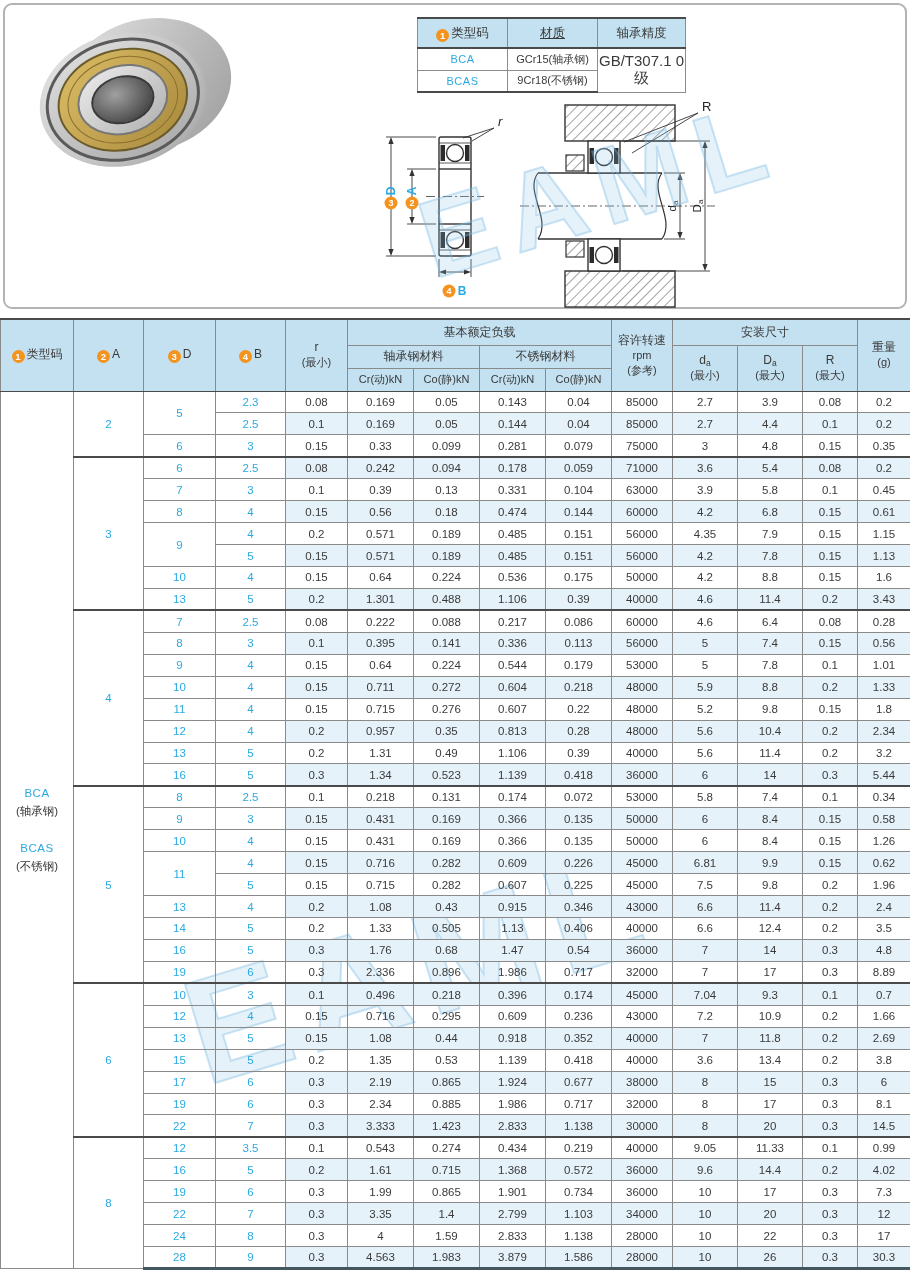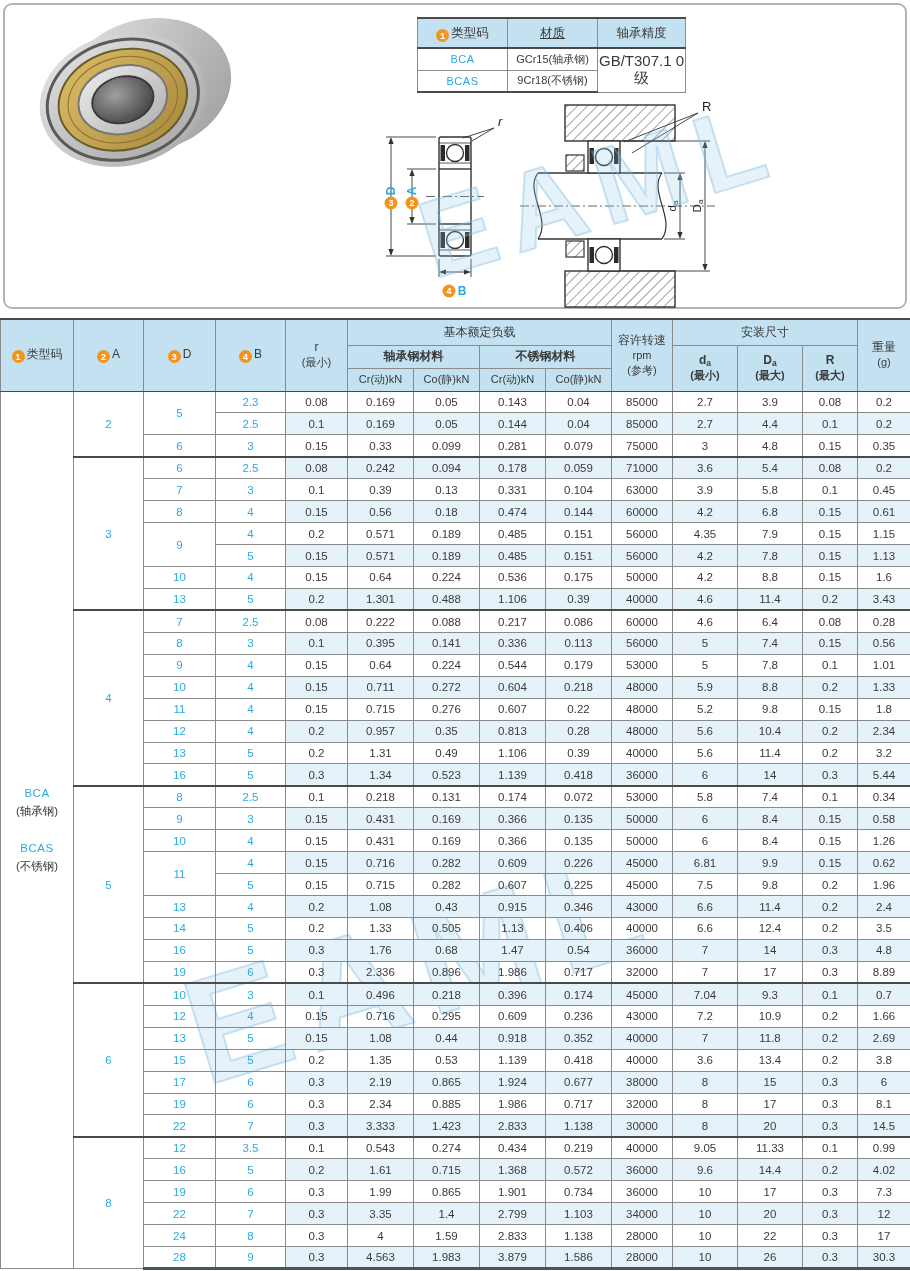--- a/index.html
+++ b/index.html
@@ -56,21 +56,21 @@
   .wm1 { left:410px; top:120px; font-size:110px; }
   .wm2 { left:180px; top:880px; }
 
   
   .data-table { position:absolute; left:0; top:318px; width:910px;
     border-collapse:collapse; table-layout:fixed; }
   .data-table th, .data-table td { border:1px solid #8a8a8a; text-align:center;
     vertical-align:middle; color:#3a3a3a; font-weight:normal; overflow:hidden; }
   .data-table thead th { background:#c3e1f0; font-size:12px; line-height:1.25; }
   .data-table thead tr.h1 th { height:26px; }
-  .data-table thead tr.h2 th { height:23px;font-weight:bold; }
+  .data-table thead tr.h2 th { height:23px; }
   .data-table thead tr.h3 th { height:23px; font-size:11px; }
   .data-table { border-top:2px solid #4a4a4a; }
   .data-table thead tr.h3 th, .data-table thead th[rowspan] { border-bottom:1.5px solid #4a4a4a; }
   .data-table tbody td { height:21.95px; font-size:11.5px; padding:0; }
   .data-table tbody td.dv, .data-table tbody td.bv, .data-table tbody td.av { color:#2ba9e0; }
   .data-table tbody td.shade { background:#e6f2fa; }
   .data-table tbody tr.gf td { border-top:2px solid #4a4a4a; }
   .data-table tbody tr:last-child td { border-bottom:3px solid #44565e; }
   td.typecell { background:#fff; font-size:11px; }
   td.typecell .tcode { color:#2ba9e0; letter-spacing:.5px; }

